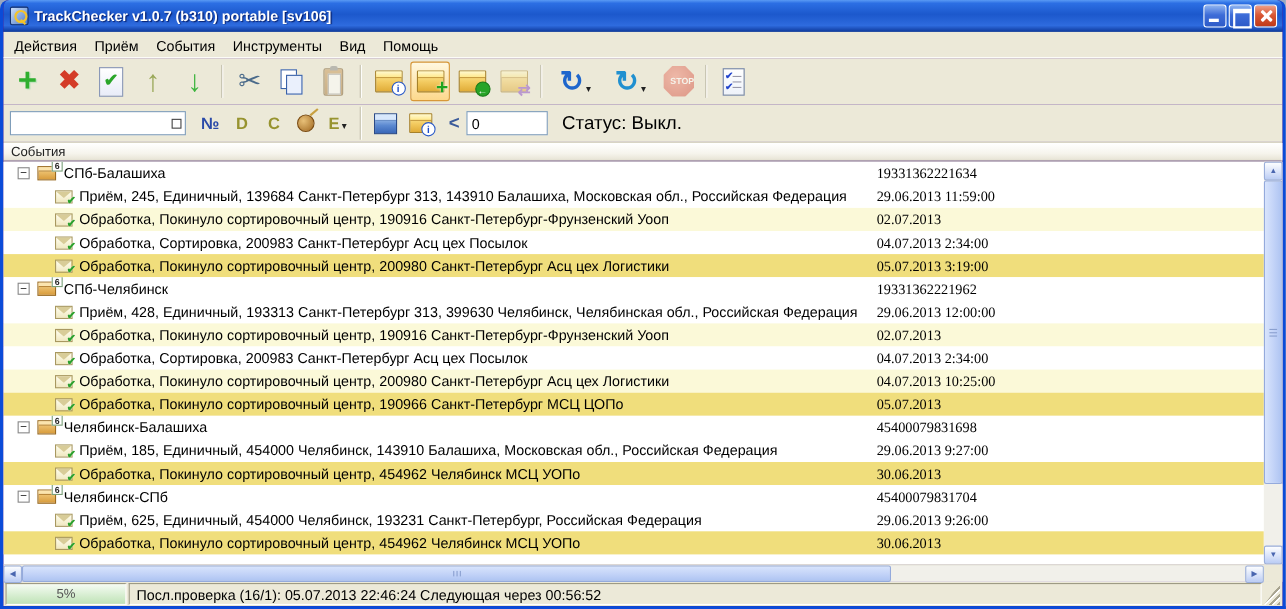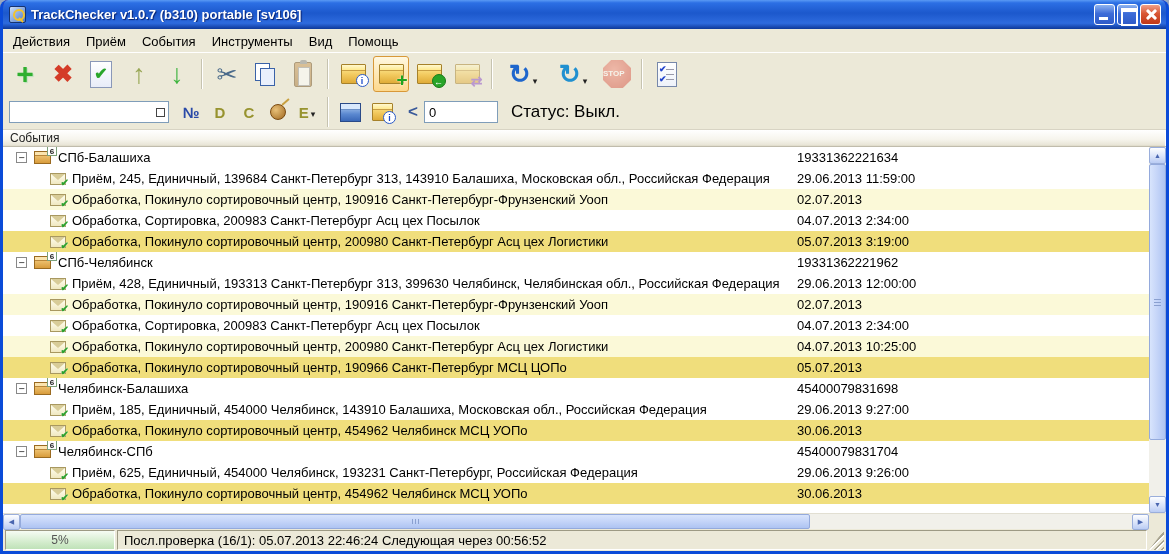--- a/index.html
+++ b/index.html
@@ -70,21 +70,21 @@
     border:1px solid #2A5AC8; color:#1A4AC8; font:bold 9px/12px "Liberation Sans",sans-serif; text-align:center; }
   .ov-plus { right:-5px; bottom:-6px; color:#1FA41F; font:bold 19px/19px "Liberation Sans",sans-serif; text-shadow:0 0 2px #fff; }
   .ov-back { right:-5px; bottom:-5px; width:14px; height:14px; border-radius:50%; background:#28A428;
     color:#fff; font:bold 9px/14px "Liberation Sans",sans-serif; text-align:center; border:1px solid #1A7A1A; }
   .ov-swap { right:-4px; bottom:-5px; color:#8A4AC8; font:bold 14px/14px "Liberation Sans",sans-serif; }
 
   .g-refresh { font-size:26px; font-weight:bold; color:#1E66CC; line-height:1; }
   .g-refresh2 { font-size:26px; font-weight:bold; color:#2090D0; line-height:1; }
   .caret { font-size:9px; color:#222; margin-left:2px; align-self:flex-end; padding-bottom:5px; }
   .stop-sign { width:28px; height:28px; background:radial-gradient(circle at 40% 35%,#F08878,#D04838);
-    color:#fff; font:bold 8px/28px "Liberation Sans",sans-serif; text-align:left;
+    color:#fff; font:bold 8px/28px "Liberation Sans",sans-serif; text-align:right;
     clip-path:polygon(29% 0,71% 0,100% 29%,100% 71%,71% 100%,29% 100%,0 71%,0 29%); }
   .checklist { position:relative; width:20px; height:25px; background:linear-gradient(#fff,#EEF2FA); border:1px solid #7788AA; }
   .checklist::before { content:"\2714\A\2714"; white-space:pre; position:absolute; left:1px; top:1px;
     font-size:9px; line-height:10px; color:#2244CC; font-weight:bold; }
   .checklist::after { content:""; position:absolute; right:2px; top:6px; width:8px; height:1px;
     background:#99A; box-shadow:0 5px 0 #99A, 0 10px 0 #99A; }
 
   .toolbar2 { height:34px; display:flex; align-items:center; padding:0 6px; gap:3px; background:#ECE9D8; }
   .xp-input { display:inline-flex; align-items:center; background:#fff; border:1px solid #7F9DB9; height:22px; }
   .xp-input input { border:none; outline:none; font:13px "Liberation Sans",sans-serif; width:100%; height:100%;
@@ -115,21 +115,21 @@
     border-right:1px solid #D0CCBA; box-shadow:inset -1px 0 #fff; }
   .ch.desc { width:786px; flex:none; }
   .ch.data { flex:1; border-right:none; }
   .sort { font-size:8px; color:#9A96A0; margin-left:5px; }
 
   
   .listwrap { display:flex; height:366px; background:#fff; }
   .list { width:1146px; overflow:hidden; }
   .row { height:21px; display:flex; align-items:stretch; font-size:13px; color:#000; }
   .cell-desc { width:786px; flex:none; display:flex; align-items:center; overflow:hidden; white-space:nowrap; }
-  .cell-val { flex:1; display:flex; align-items:center; padding-left:8px; white-space:nowrap; overflow:hidden; }
+  .cell-val { flex:1; display:flex; align-items:center; padding-left:8px; white-space:nowrap; overflow:hidden;font-family:Liberation Serif, serif; }
   .row.group .cell-desc { padding-left:13px; }
   .row.event .cell-desc { padding-left:47px; }
   .bg-white { background:#FFFFFF; }
   .bg-pale  { background:#FBF9D8; }
   .bg-gold  { background:#F0DE7C; }
   .expander { width:11px; height:11px; flex:none; border:1px solid #888; background:#fff; color:#333;
     font:10px/9px "DejaVu Sans Mono",monospace; text-align:center; margin-right:5px; }
   .pkg { position:relative; width:17px; height:13px; flex:none; margin:0 7px 0 2px;
     background:linear-gradient(180deg,#F8D48A,#D89C3C); border:1px solid #9A6A20; }
   .pkg i { position:absolute; left:0; right:0; top:0; height:4px; background:#FBE4AE; border-bottom:1px solid #B8863A; }

